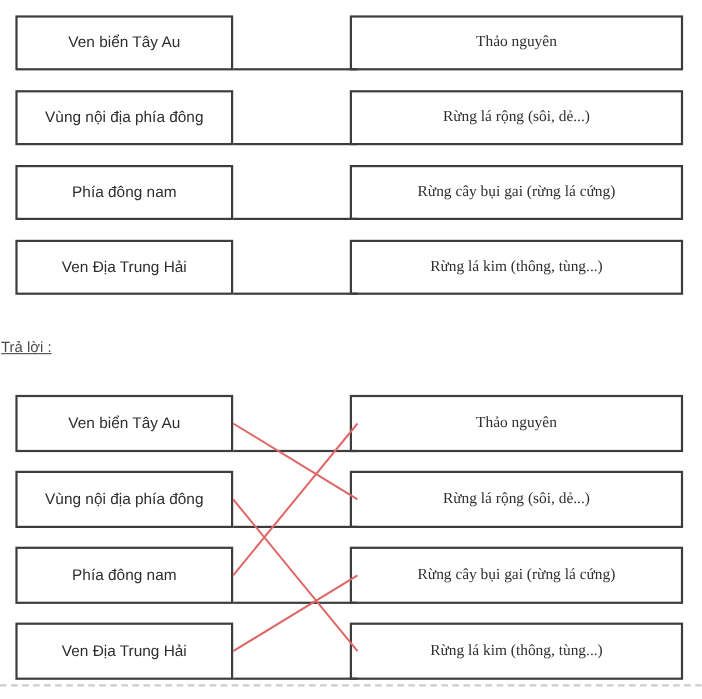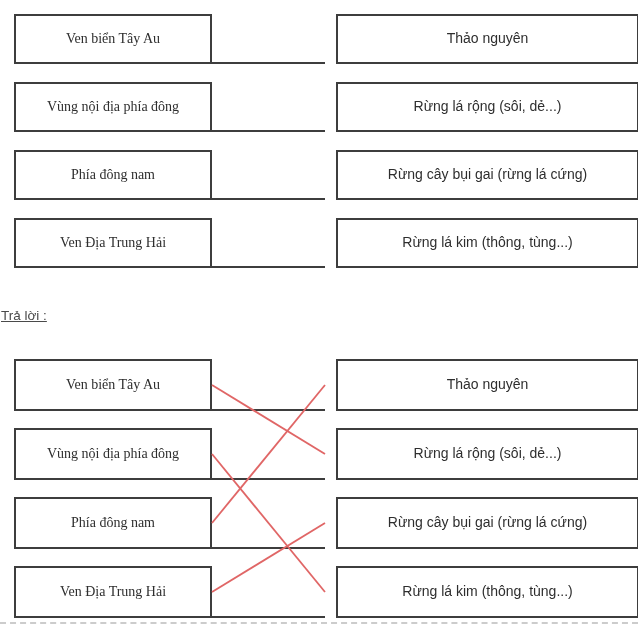--- a/index.html
+++ b/index.html
@@ -18,22 +18,22 @@
     border: 2px solid #3d3d3d;
     background: #ffffff;
     display: flex;
     align-items: center;
     justify-content: center;
     text-align: center;
     font-size: 14px;
     line-height: 1.1;
     color: #2e2e2e;
   }
-  .box.left  { left: 14px;  width: 198px; font-family: Liberation Serif, serif; }
-  .box.right { left: 336px; width: 303px; }
+  .box.left  { left: 14px;  width: 198px; }
+  .box.right { left: 318px; width: 303px; font-family: Liberation Serif, serif; }
   .q .box { height: 50px; }
   .a .box { height: 52px; }
   .connector {
     position: absolute;
     left: 212px;
     width: 113px;
     height: 2px;
     background: #3d3d3d;
   }
   .answer-label {

